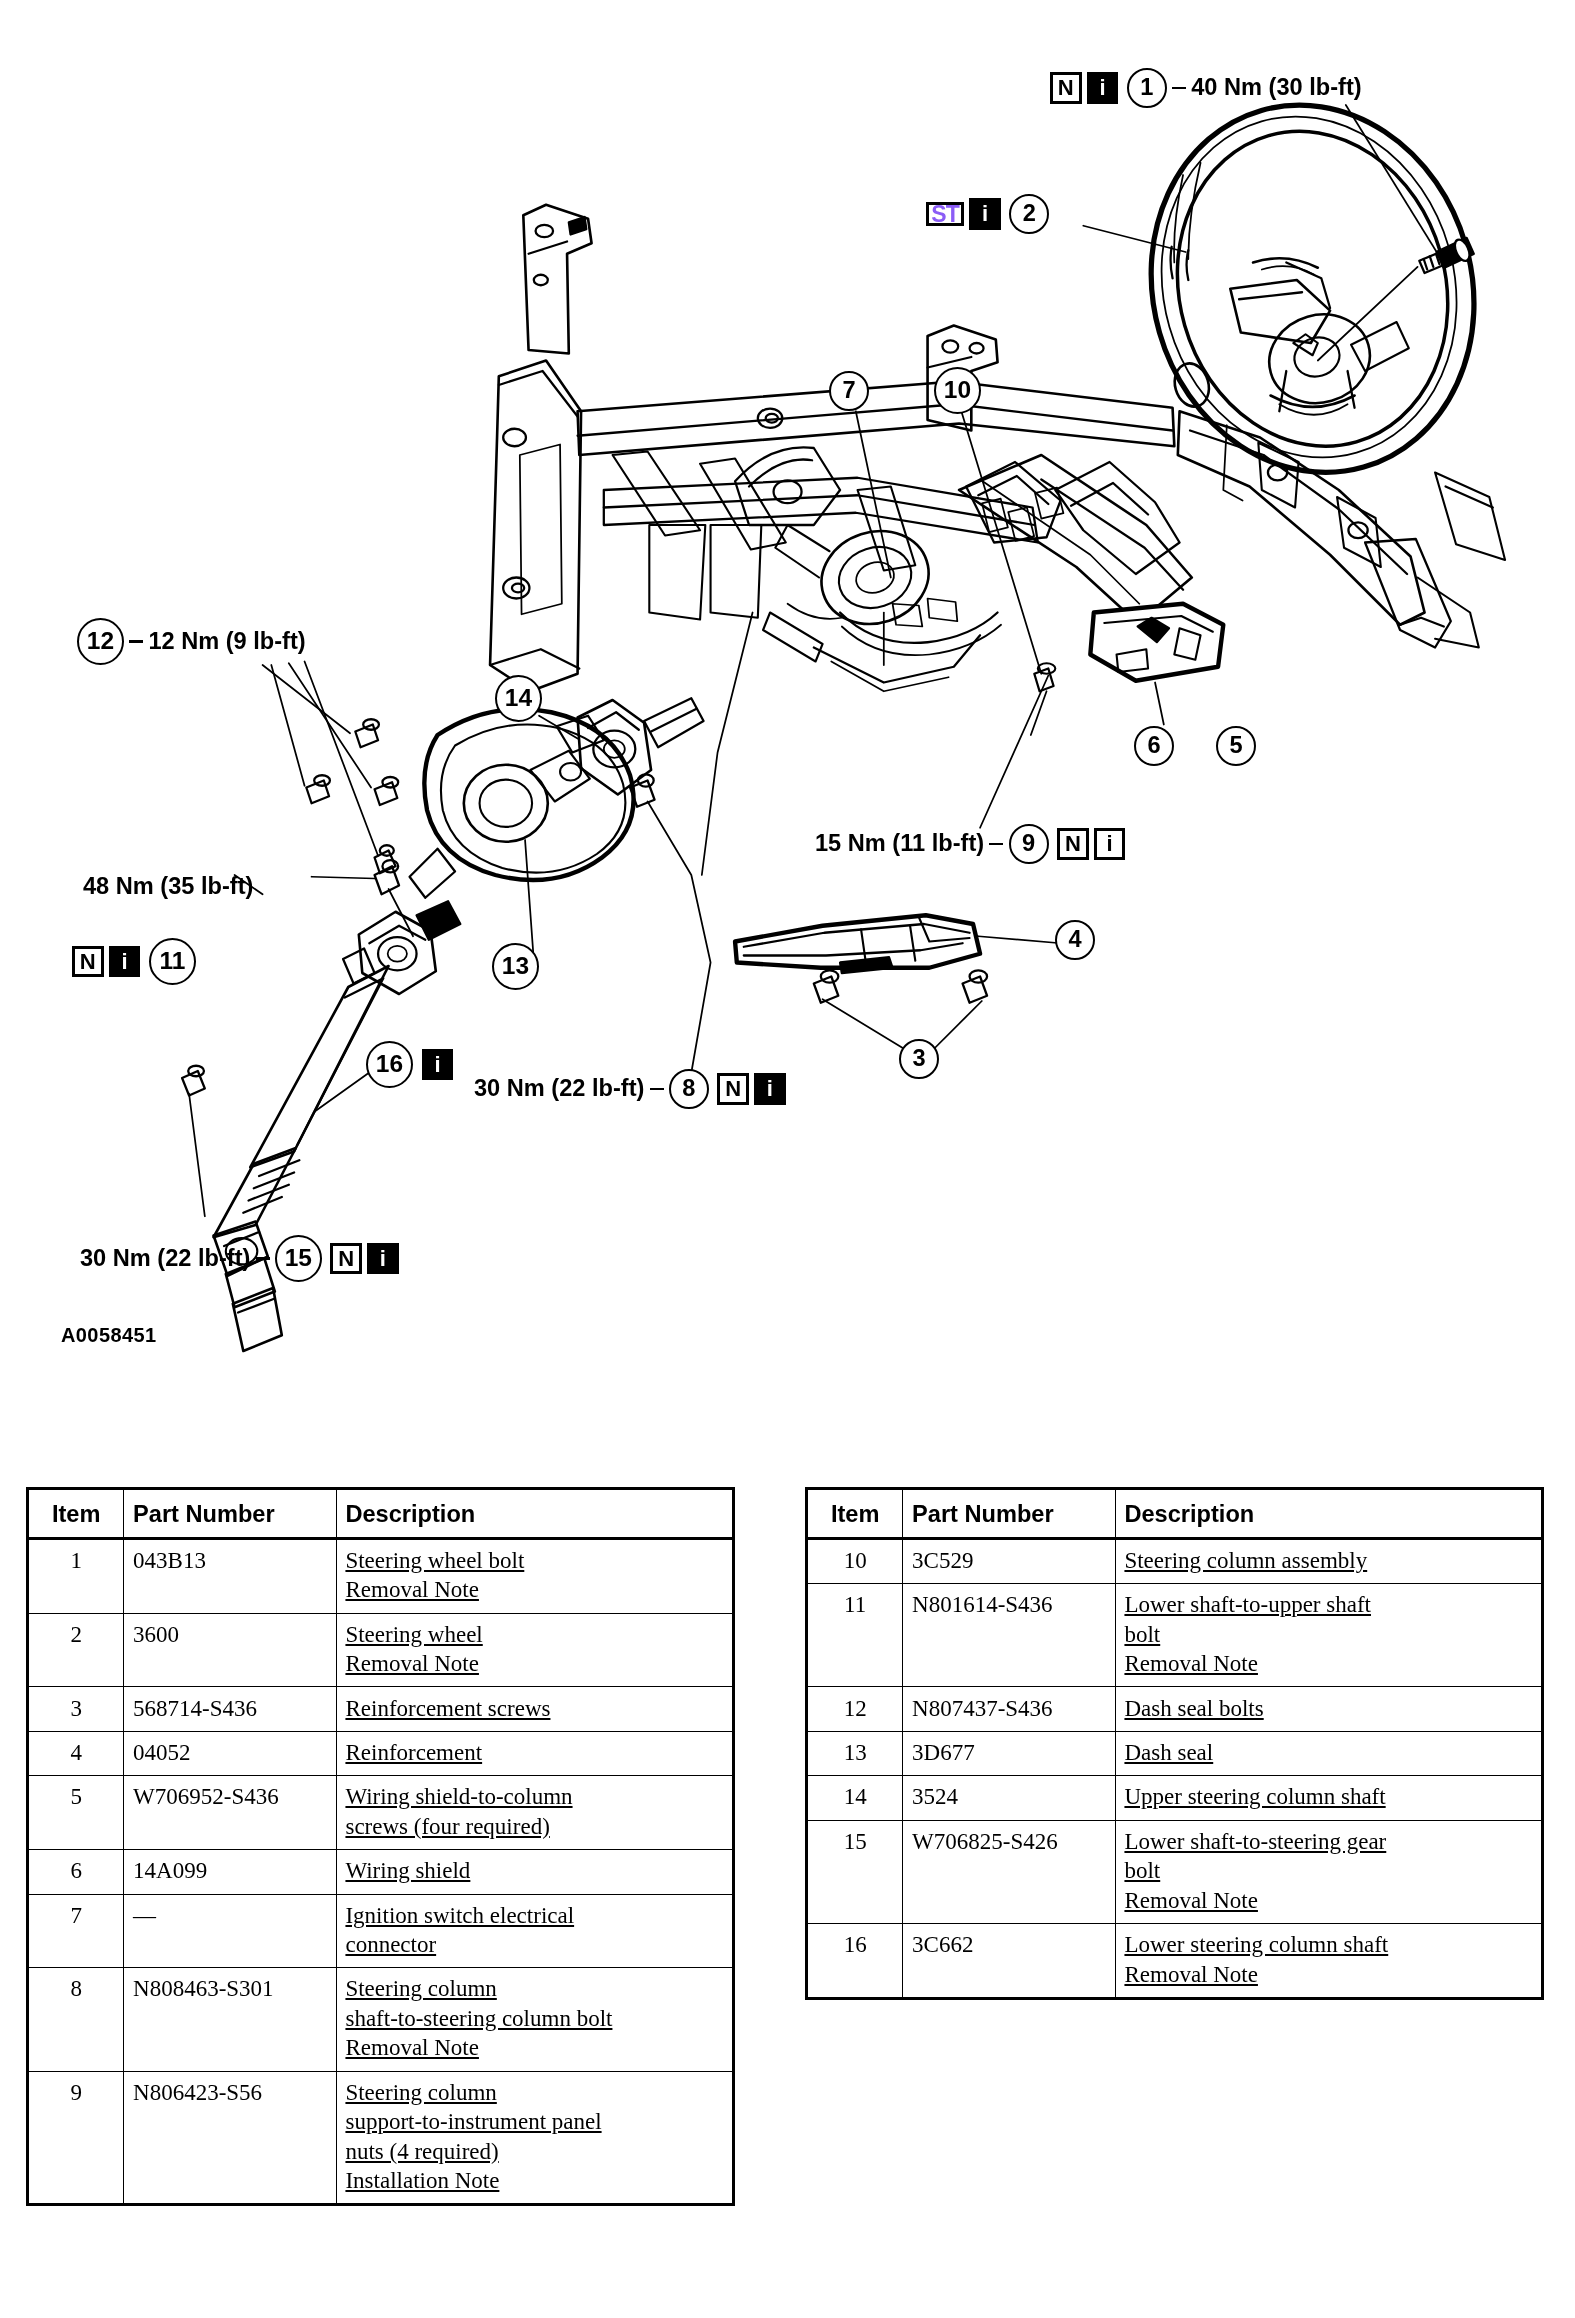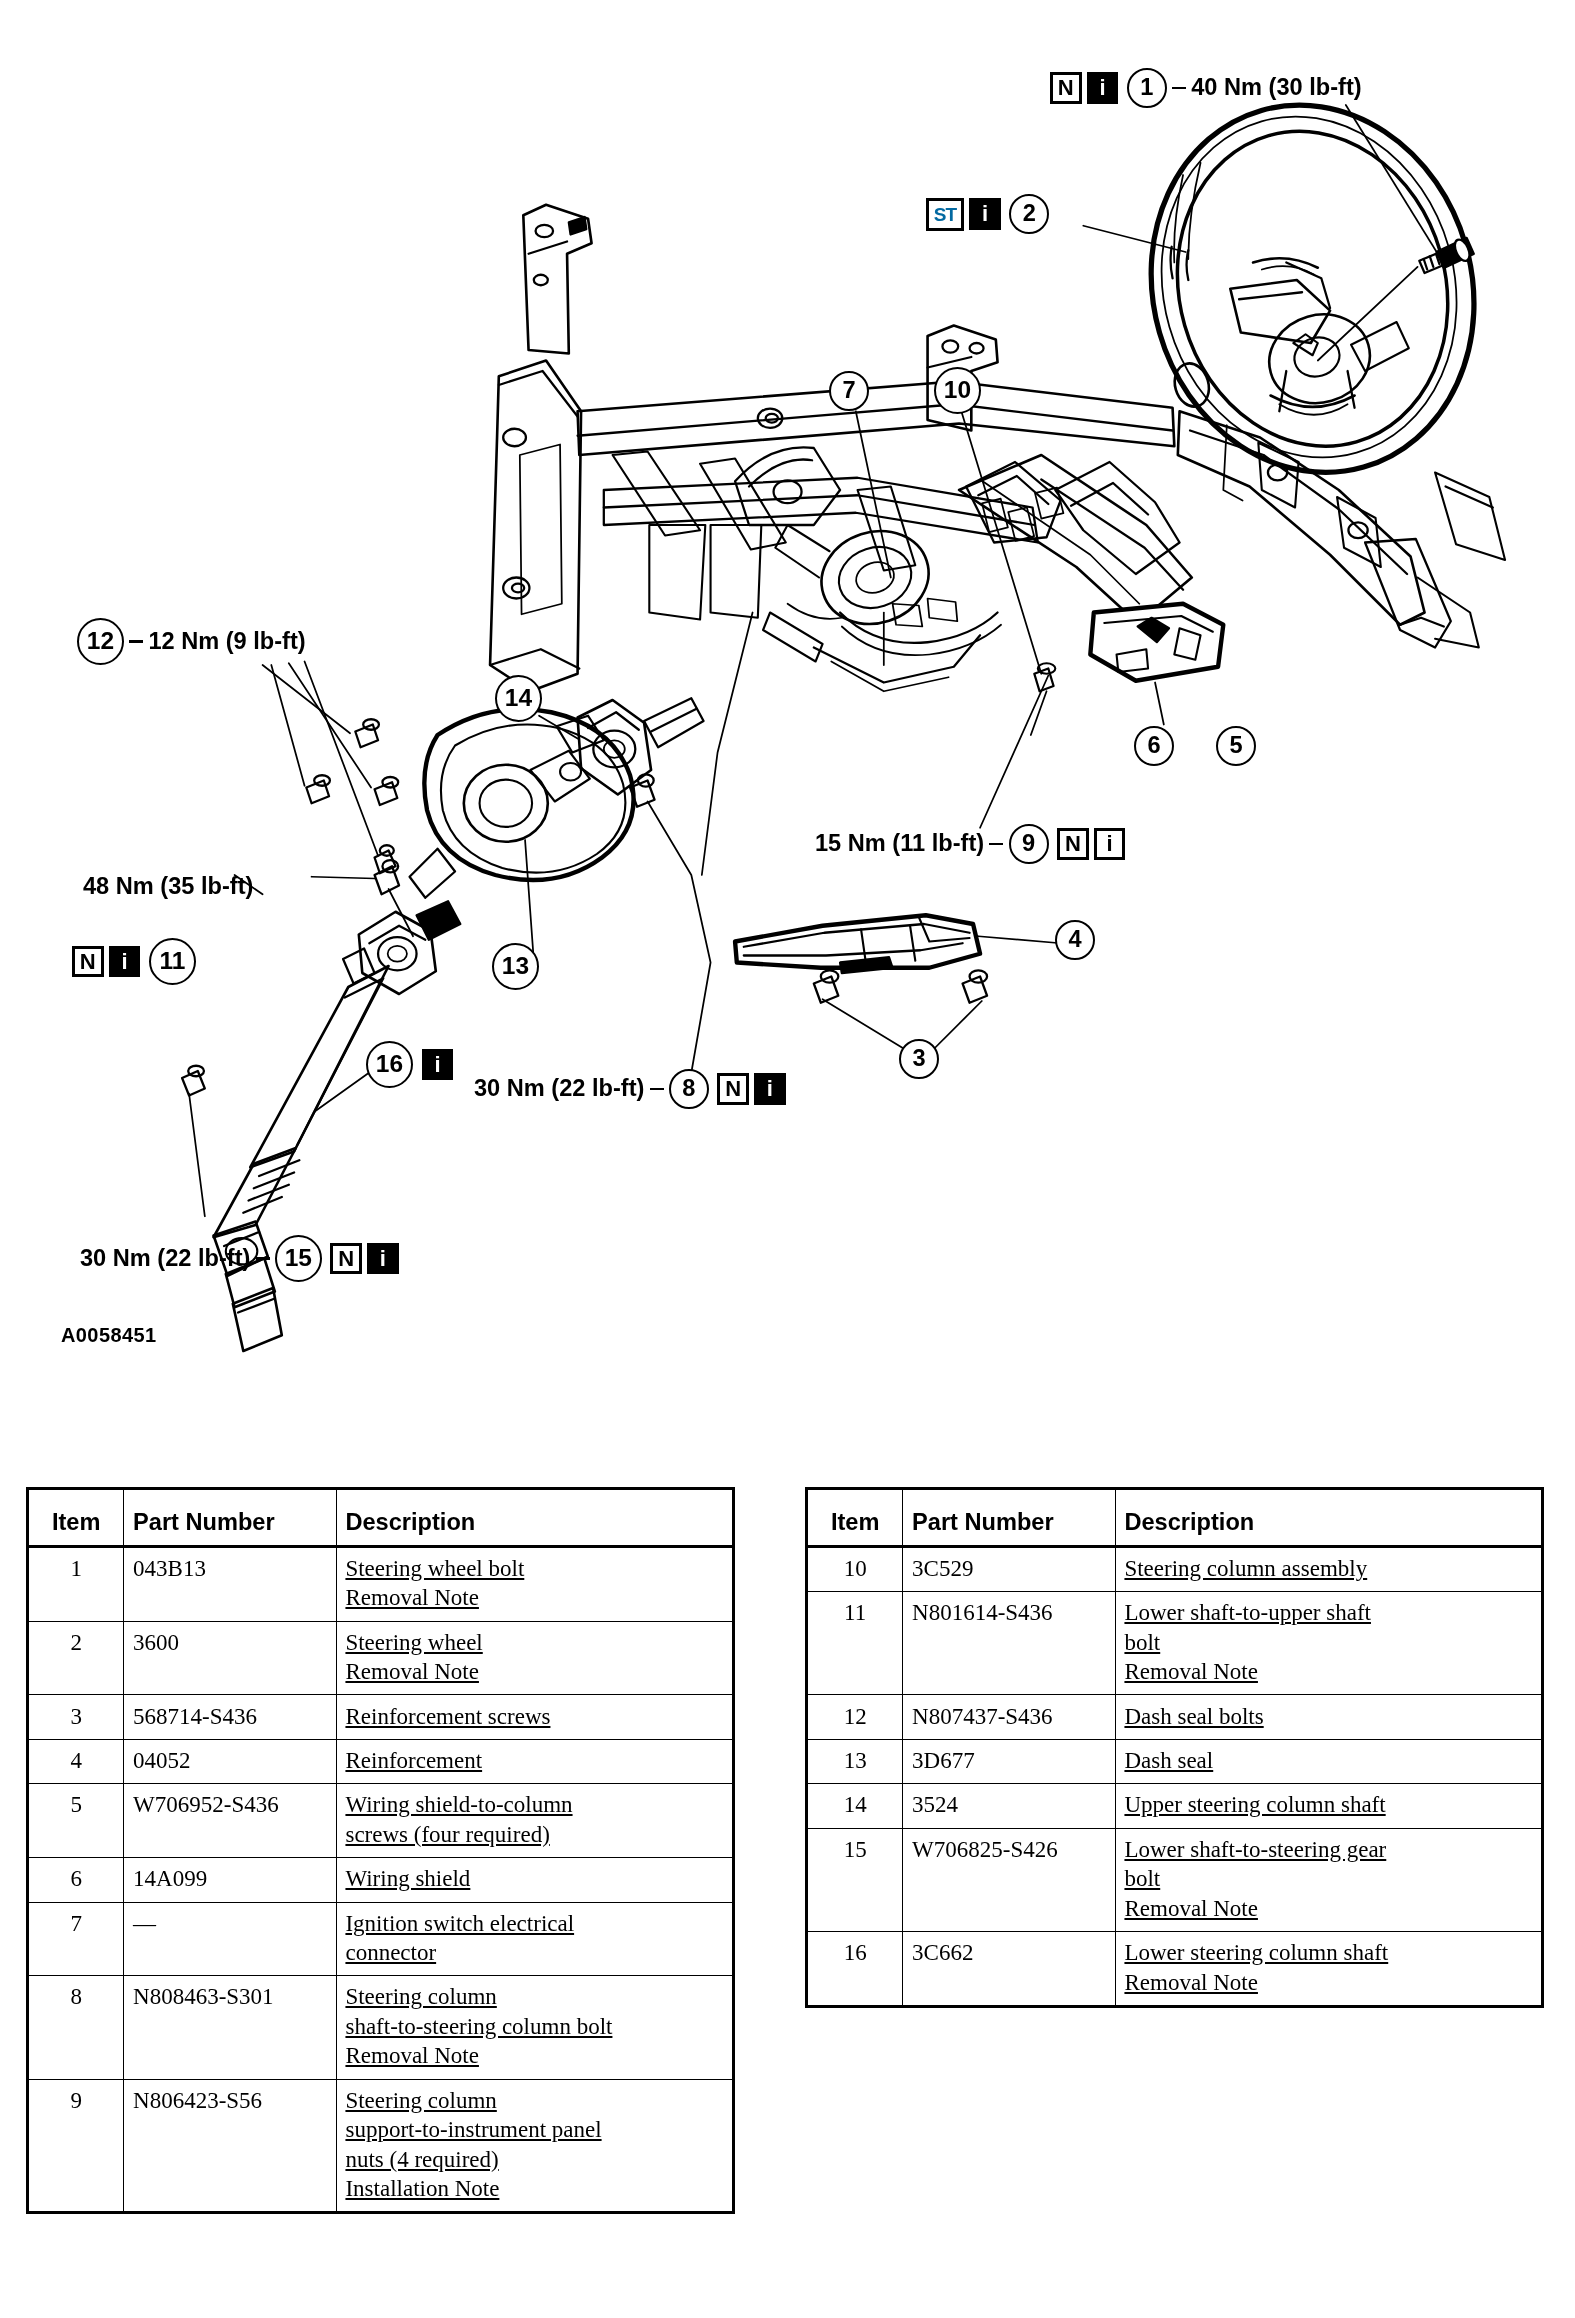--- a/index.html
+++ b/index.html
@@ -47,25 +47,25 @@
   }
   .badge-n {
     width: 31.5px; height: 31.5px;
     border: 3.5px solid #000;
     background: #fff;
     color: #000;
     font-size: 22px;
     line-height: 1;
   }
   .badge-st {
-    width: 38px; height: 33px;
+    width: 38px; height: 24px;
     border: 3.5px solid #000;
     background: #fff;
-    color: #0369a1;
-    font-size: 19px;
+    color: #8b5cf6;
+    font-size: 23px;
     line-height: 1;
     letter-spacing: -0.9px;
   }
   .badge-i-filled {
     width: 31.5px; height: 31.5px;
     background: #000;
     color: #fff;
     font-size: 22px;
     line-height: 1;
   }
@@ -141,21 +141,21 @@
     border: 1.7px solid #000;
     vertical-align: top;
     padding: 6.1px 8.7px 7.9px 8.7px;
   }
   .parts-table thead th {
     border-bottom: 3.5px solid #000;
     font-family: "Liberation Sans", sans-serif;
     font-weight: bold;
     font-size: 23.6px;
     text-align: left;
-    padding-top: 19px;
+    padding-top: 11px;
     padding-bottom: 8.7px;
   }
   .parts-table th.col-item { text-align: center; width: 77px; }
   .parts-table th.col-part { width: 194px; }
 
   .parts-table tbody td {
     font-family: "Liberation Serif", serif;
     font-size: 23px;
     line-height: 1.28;
   }

